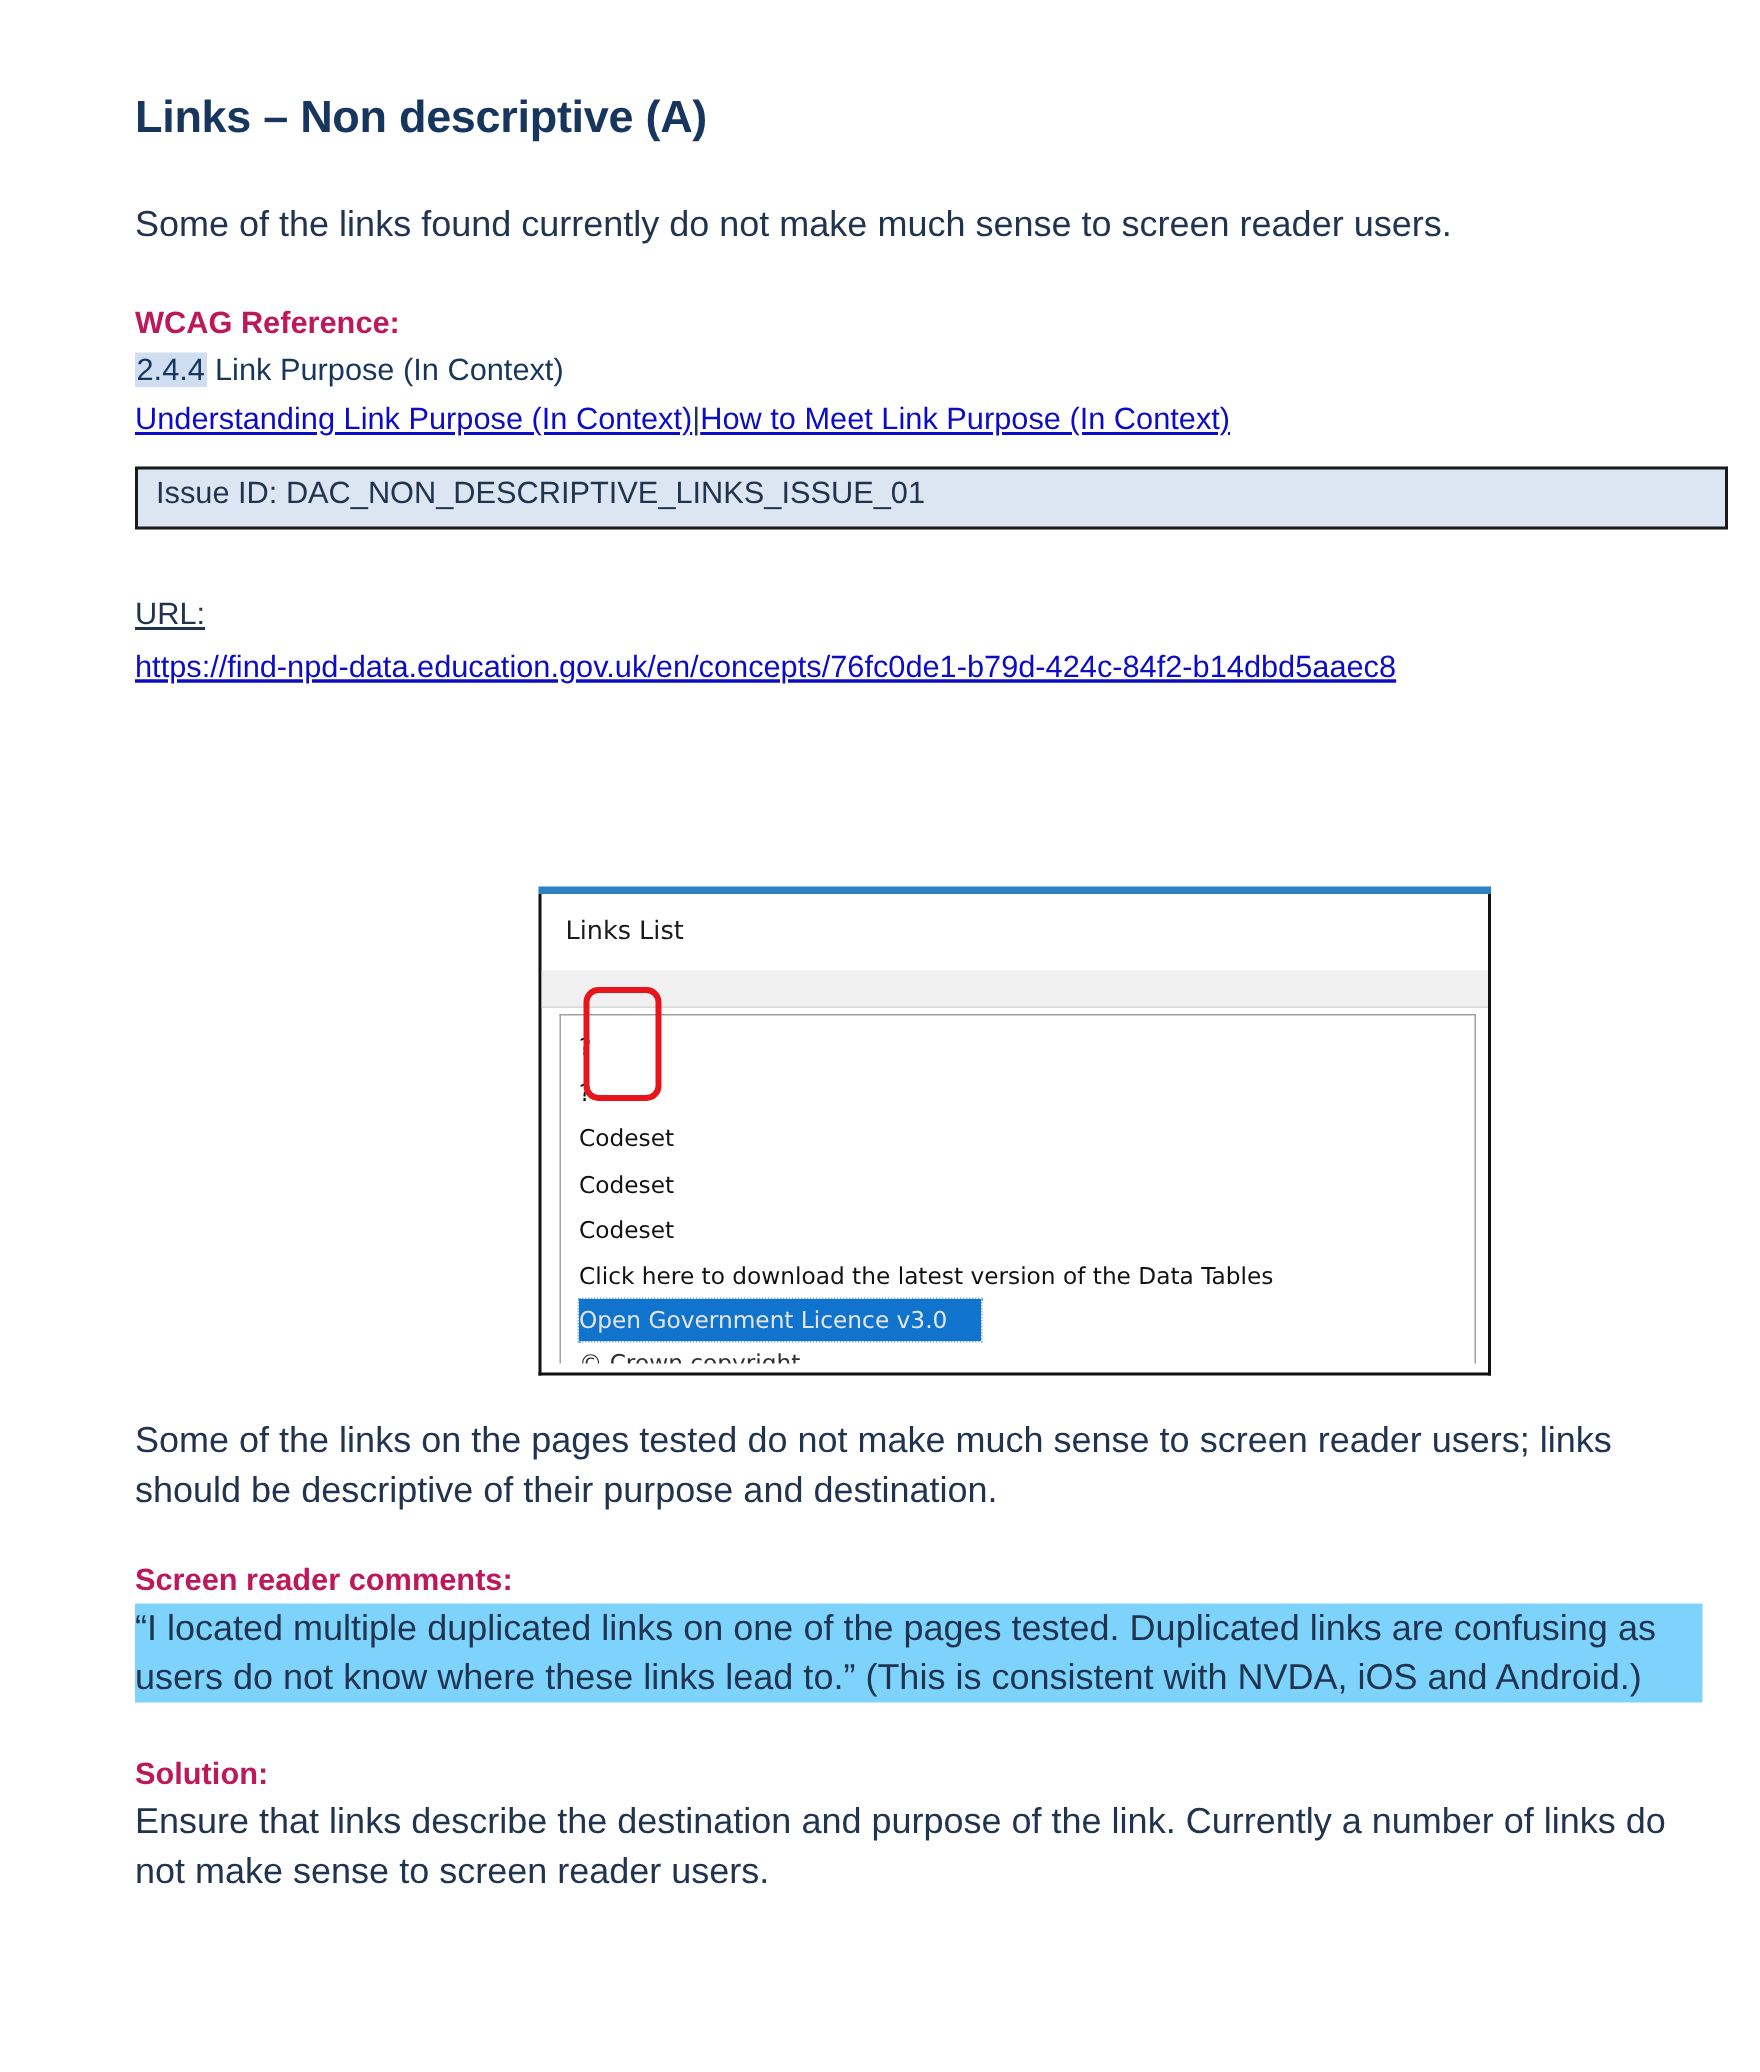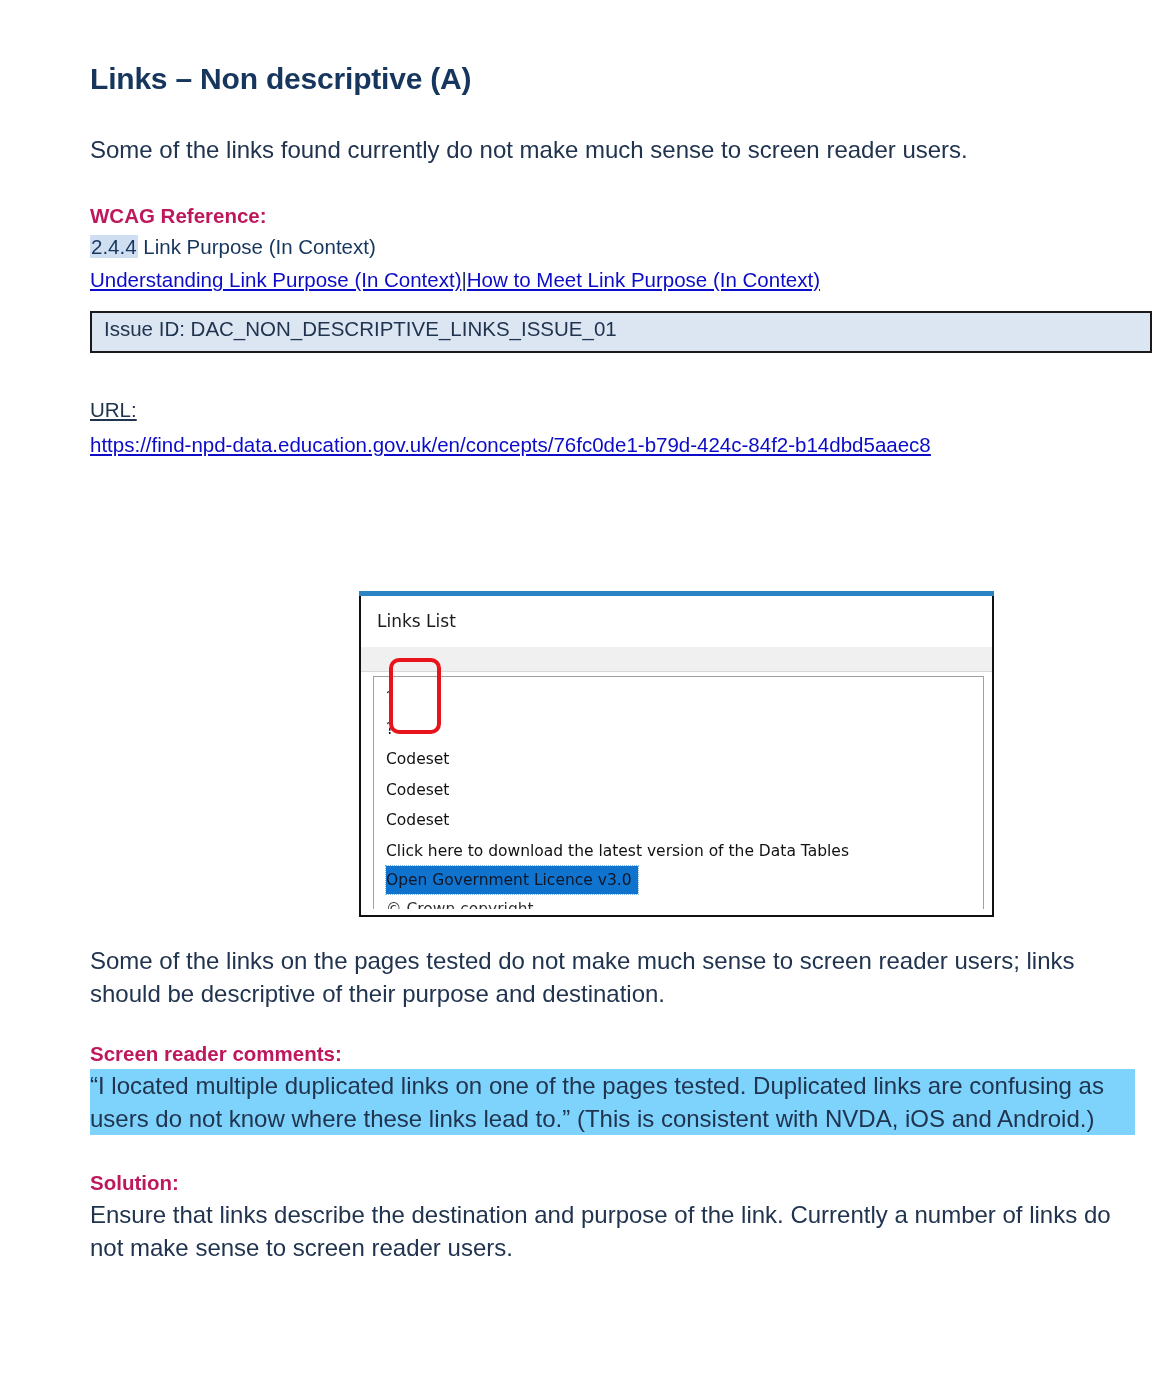--- a/index.html
+++ b/index.html
@@ -165,23 +165,23 @@
     font-family: "DejaVu Sans", sans-serif;
     font-size: 15.5px;
     line-height: 30.5px;
     color: #111111;
     padding-left: 12px;
     white-space: nowrap;
   }
   .shot-list li.selected {
     display: inline-block;
     background: #1073ce;
-    color: #0f172a;
+    color: #e5e5e5;
     outline: 1px dotted #7fb5e6;
-    padding-right: 6px;
+    padding-right: 22px;
     margin-left: 12px;
     padding-left: 0;
     line-height: 28px;
   }
   .shot-list li.partial {
     color: #1c1c1c;
     opacity: 0.92;
   }
   .red-annotation {
     position: absolute;

